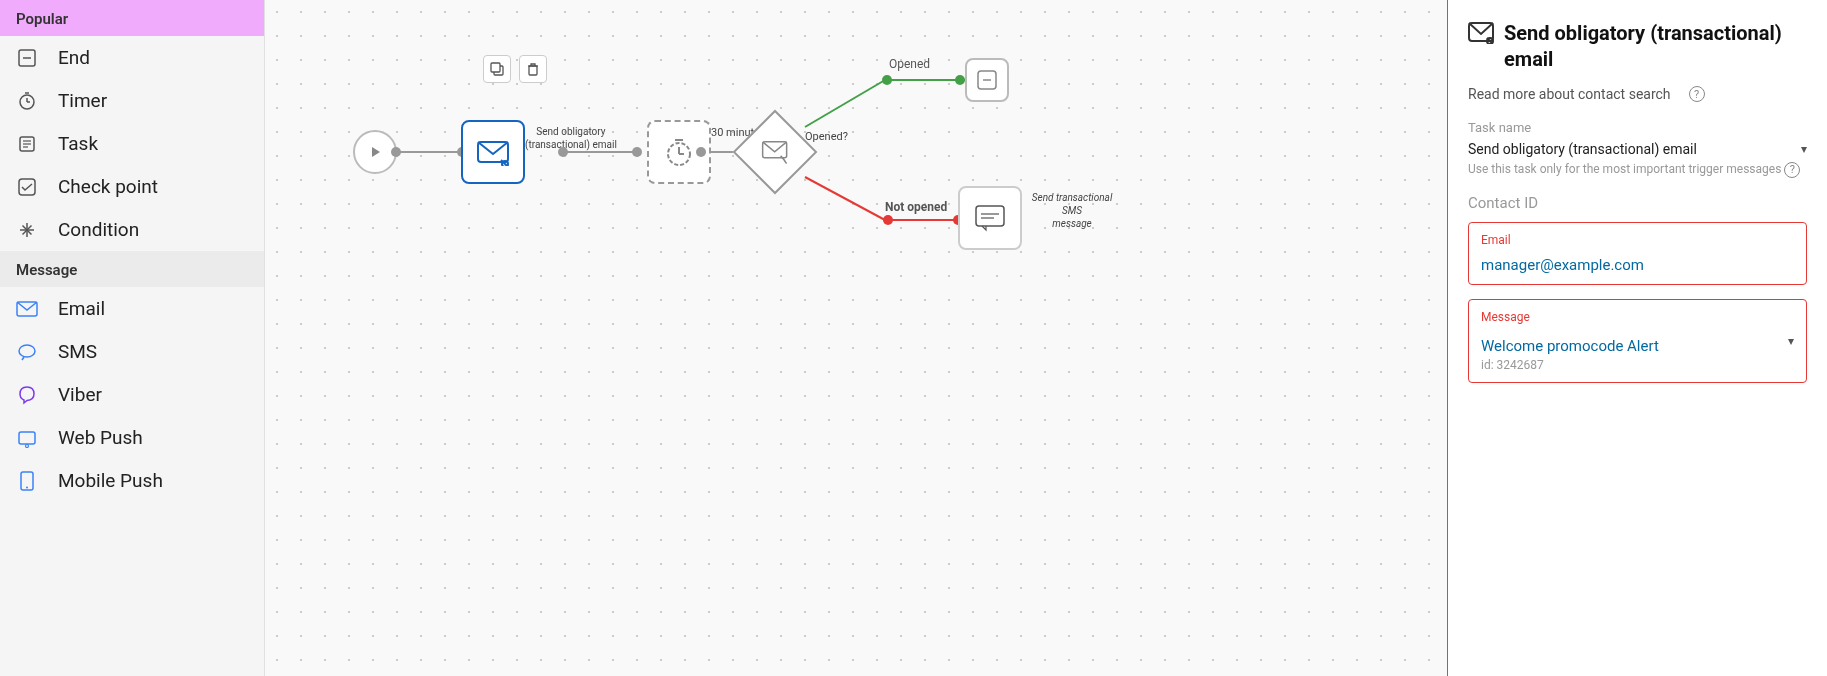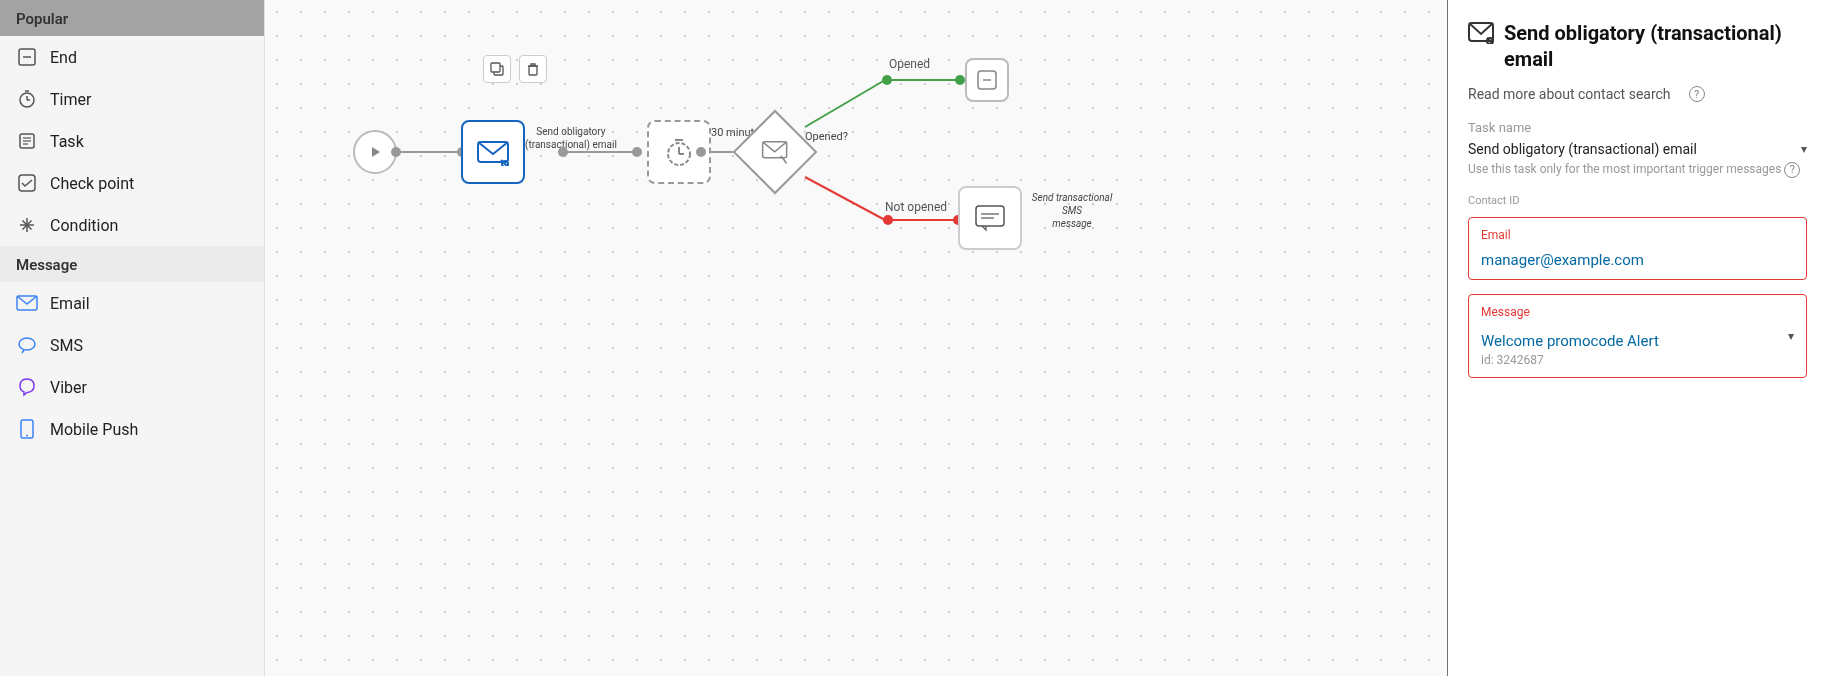--- a/index.html
+++ b/index.html
@@ -12,29 +12,29 @@
       background: #f5f5f5;
       border-right: 1px solid #e0e0e0;
       padding: 0;
       overflow-y: auto;
     }
     .sidebar-section-header {
       padding: 10px 16px 8px 16px;
       font-size: 15px;
       font-weight: 600;
       color: #333;
-      background: #a3a3a3;
+      background: #f0abfc;
     }
     .sidebar-item {
       display: flex;
       align-items: center;
       padding: 10px 16px;
-      gap: 12px;
-      cursor: pointer;
-      font-size: 16px;
+      gap: 20px;
+      cursor: pointer;
+      font-size: 19px;
       color: #222;
     }
     .sidebar-icon {
       width: 22px;
       height: 22px;
       display: flex;
       align-items: center;
       justify-content: center;
       flex-shrink: 0;
     }
@@ -123,21 +123,21 @@
       font-size: 12px;
       color: #555;
     }
     .right-panel-desc {
       font-size: 12px;
       color: #999;
       margin-bottom: 16px;
       line-height: 1.4;
     }
     .right-panel-contact-label {
-      font-size: 11px;
+      font-size: 15px;
       color: #999;
       margin-bottom: 10px;
     }
     .right-panel-field-box {
       border: 1.5px solid #e53935;
       border-radius: 4px;
       padding: 10px 12px;
       margin-bottom: 14px;
     }
     .right-panel-field-box-label {
@@ -380,20 +380,30 @@
 
   <div class="sidebar-item">
     <span class="sidebar-icon">
       <svg width="20" height="20" viewBox="0 0 20 20" fill="none">
         <path d="M10 2 C5 2 3 5 3 9 C3 12 4.5 14 7 15 L7 18 L10 15.5 C15 15 17 12 17 9 C17 5 15 2 10 2Z" stroke="#7c3aed" stroke-width="1.5" fill="none"></path>
       </svg>
     </span>
     <span>Viber</span>
   </div>
 
+  <div class="sidebar-item">
+    <span class="sidebar-icon">
+      <svg width="20" height="20" viewBox="0 0 20 20" fill="none">
+        <rect x="2" y="4" width="16" height="12" rx="2" stroke="#3b82f6" stroke-width="1.5"></rect>
+        <circle cx="10" cy="18" r="1.5" stroke="#3b82f6" stroke-width="1.2"></circle>
+        <line x1="10" y1="16" x2="10" y2="17" stroke="#3b82f6" stroke-width="1.2"></line>
+      </svg>
+    </span>
+    <span>Web Push</span>
+  </div>
 
   <div class="sidebar-item">
     <span class="sidebar-icon">
       <svg width="14" height="20" viewBox="0 0 14 20" fill="none">
         <rect x="1" y="1" width="12" height="18" rx="2" stroke="#3b82f6" stroke-width="1.5"></rect>
         <circle cx="7" cy="16.5" r="1" fill="#3b82f6"></circle>
       </svg>
     </span>
     <span>Mobile Push</span>
   </div>
@@ -498,21 +508,21 @@
 
   <div class="node" style="position:absolute; left: 700px; top: 58px;">
     <div class="node-open-rect">
       <svg width="22" height="22" viewBox="0 0 22 22" fill="none">
         <rect x="2" y="2" width="18" height="18" rx="3" stroke="#888" stroke-width="1.5"></rect>
         <line x1="7" y1="11" x2="15" y2="11" stroke="#888" stroke-width="1.5"></line>
       </svg>
     </div>
   </div>
 
-  <div class="line-label" style="left: 620px; top: 200px;">Not opened</div>
+  <div class="line-label" style="left: 620px; top: 200px; font-weight: bold;">Not opened</div>
 
   <div class="dot red" style="position:absolute; left:618px; top:215px;"></div>
 
   <div class="dot red" style="position:absolute; left:688px; top:215px;"></div>
 
   <div class="node" style="position:absolute; left: 693px; top: 186px;">
     <div class="node-sms-box">
       <svg width="32" height="32" viewBox="0 0 32 32" fill="none">
         <rect x="2" y="4" width="28" height="20" rx="3" stroke="#555" stroke-width="1.5"></rect>
         <line x1="7" y1="12" x2="25" y2="12" stroke="#555" stroke-width="1.2"></line>

